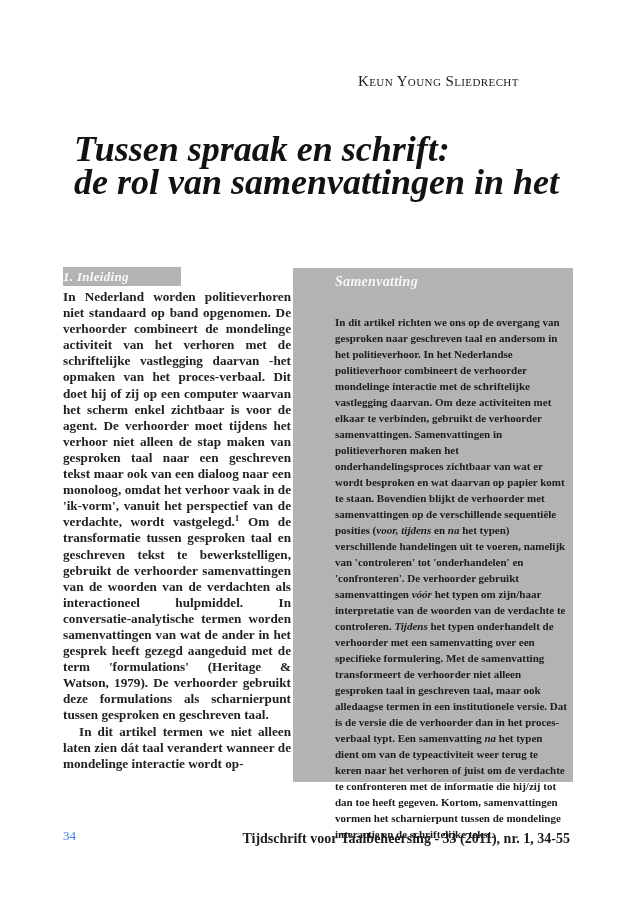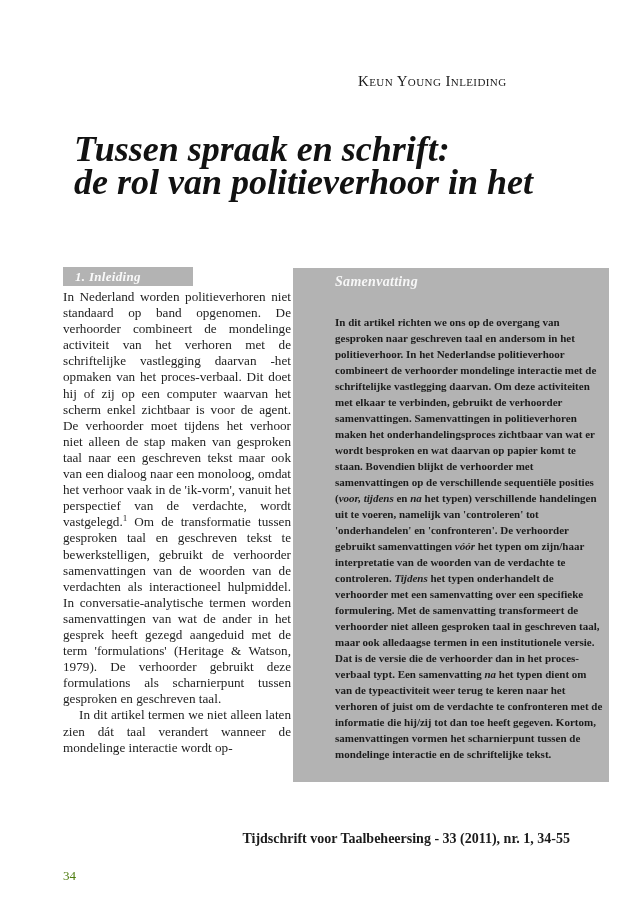--- a/index.html
+++ b/index.html
@@ -14,58 +14,58 @@
   }
   .title{
     position:absolute;left:74px;top:133px;margin:0;
     font-size:36px;line-height:33px;font-weight:bold;font-style:italic;color:#121212;
   }
   .title span{display:block;}
   .intro-heading{
     position:absolute;left:63px;top:267px;width:118px;height:19px;
     background:#b3b3b3;color:#fafafa;
     font-style:italic;font-weight:bold;font-size:13px;line-height:19px;
-    padding-left:12px;letter-spacing:0.3px;
+    letter-spacing:0.3px;
   }
   .intro-body{
     position:absolute;left:63px;top:289px;width:228px;
     font-size:13.2px;line-height:16.1px;text-align:justify;
-    hyphens:auto;-webkit-hyphens:auto;color:#222222;
+    hyphens:auto;-webkit-hyphens:auto;color:#222222;font-weight:bold;
   }
   .intro-body p{margin:0;}
   .intro-body p.indent{text-indent:16px;}
   .intro-body sup{font-size:9px;line-height:0;}
   .abstract-box{
-    position:absolute;left:293px;top:268px;width:316px;height:514px;
+    position:absolute;left:293px;top:268px;width:280px;height:514px;
     background:#b3b3b3;box-sizing:border-box;padding:6px 6px 0 42px;
   }
   .abstract-heading{
     margin:0;font-style:italic;font-weight:bold;font-size:14px;
     color:#f7f7f7;letter-spacing:0.3px;
   }
   .abstract-body{
     margin-top:24px;font-size:11px;font-weight:bold;line-height:16px;
     color:#1b1b1b;text-align:left;
   }
-  .footer-page{position:absolute;left:63px;top:828px;font-size:13px;color:#4d7c0f;margin-top:40px;}
+  .footer-page{position:absolute;left:63px;top:828px;font-size:13px;color:#3b82f6;}
   .footer-ref{
     position:absolute;right:61px;top:831px;font-size:14px;font-weight:bold;
     color:#1b1b1b;white-space:nowrap;
   }
 </style>
 </head>
 <body>
 
 <div class="authors">
-  <div>Keun Young Inleiding</div>
+  <div>Keun Young Sliedrecht</div>
 </div>
 
 <h1 class="title">
   <span>Tussen spraak en schrift:</span>
-  <span>de rol van politieverhoor in het</span>
+  <span>de rol van samenvattingen in het</span>
 </h1>
 
 <div class="intro-heading">1.  Inleiding</div>
 
 <div class="intro-body">
   <p>In Nederland worden politieverhoren niet standaard op band opgenomen. De verhoorder combineert de mondelinge activiteit van het verhoren met de schriftelijke vastlegging daarvan -het opmaken van het proces-verbaal. Dit doet hij of zij op een computer waarvan het scherm enkel zichtbaar is voor de agent. De verhoorder moet tijdens het verhoor niet alleen de stap maken van gesproken taal naar een geschreven tekst maar ook van een dialoog naar een monoloog, omdat het verhoor vaak in de 'ik-vorm', vanuit het perspectief van de verdachte, wordt vastgelegd.<sup>1</sup> Om de transformatie tussen gesproken taal en geschreven tekst te bewerkstelligen, gebruikt de verhoorder samenvattingen van de woorden van de verdachten als interactioneel hulpmiddel. In conversatie-analytische termen worden samenvattingen van wat de ander in het gesprek heeft gezegd aangeduid met de term 'formulations' (Heritage &amp; Watson, 1979). De verhoorder gebruikt deze formulations als scharnierpunt tussen gesproken en geschreven taal.</p>
   <p class="indent">In dit artikel termen we niet alleen laten zien dát taal verandert wanneer de mondelinge interactie wordt op-</p>
 </div>
 
 <div class="abstract-box">

